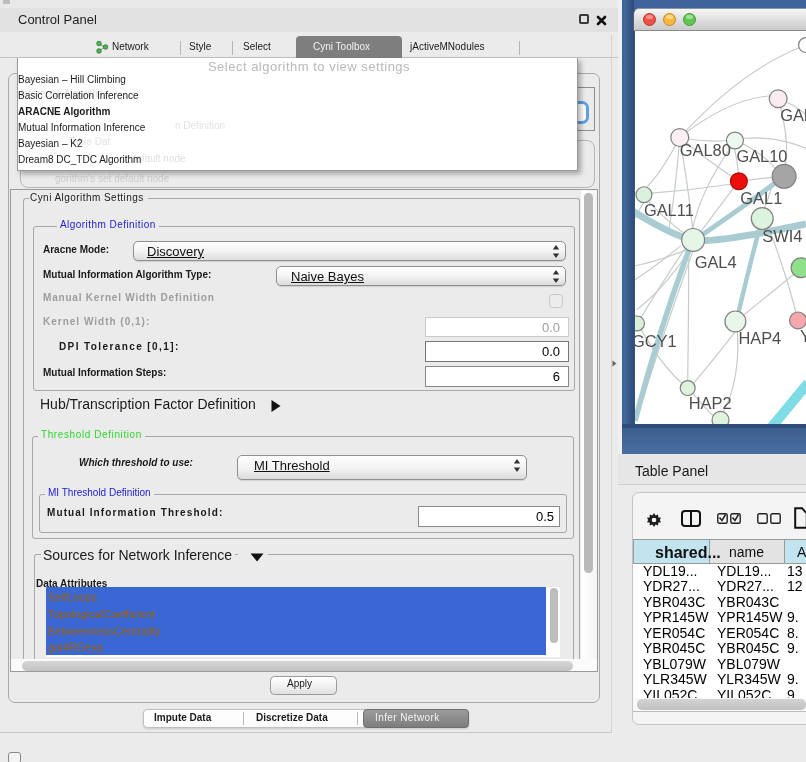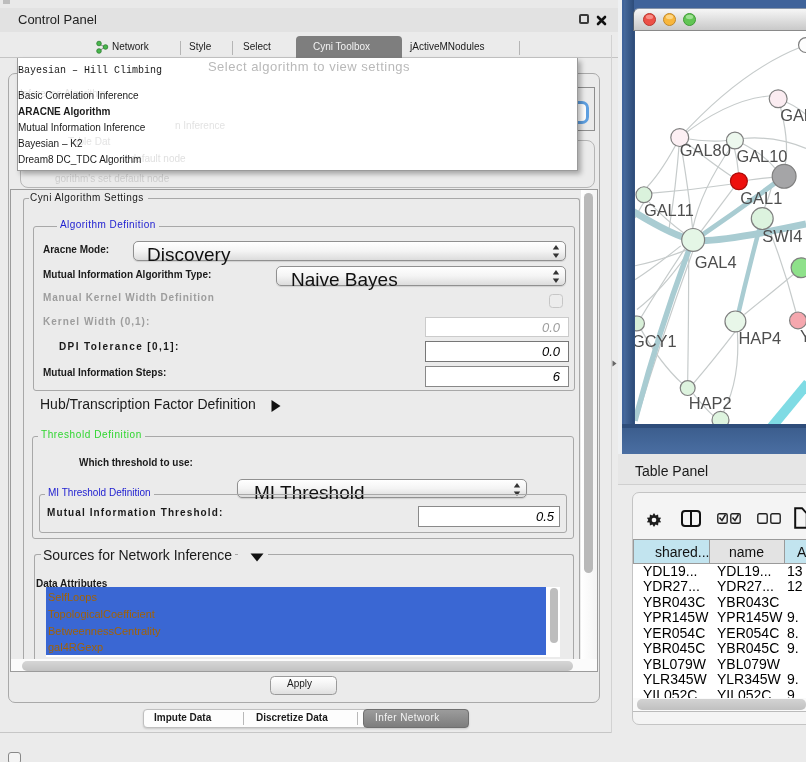--- a/index.html
+++ b/index.html
@@ -4,24 +4,24 @@
 <style>
 * { margin:0; padding:0; box-sizing:border-box; }
 html,body { width:806px; height:762px; overflow:hidden; }
 body { font-family:"Liberation Sans", sans-serif; background:#ebebeb; position:relative; }
 .abs { position:absolute; }
 .lbl { font-size:10px; color:#1a1a1a; white-space:nowrap; }
 .b { font-weight:bold;text-align:center; }
 .gray { color:#9d9d9d; }
 .combo { position:absolute; border:1px solid #909090; border-radius:5px;
   background:linear-gradient(#ffffff, #f4f4f4 50%, #dcdcdc); box-shadow:0 1px 1px rgba(0,0,0,0.12);}
-.combo .ct { position:absolute; left:13px; top:2px; font-size:19px; color:#111; }
+.combo .ct { position:absolute; left:13px; top:2px; font-size:13px; color:#111;text-decoration:underline; }
 .combo .ar { position:absolute; right:5px; top:2px; width:8px; height:15px; }
 .tfield { position:absolute; background:#fff; border:1px solid #999; }
-.tfield .v { position:absolute; right:8px; top:2px; font-size:13px;font-style:italic; }
+.tfield .v { position:absolute; right:8px; top:2px; font-size:13px; }
 svg { display:block; }
 </style>
 </head>
 <body>
 
 <div class="abs" style="left:0;top:0;width:618px;height:8px;background:#e9e9e9;"></div>
 <div class="abs" style="left:3px;top:0;width:7px;height:4px;background:#bdbdbd;"></div>
 
 <div class="abs" style="left:0;top:8px;width:618px;height:24px;background:#e2e2e2;"></div>
 <div class="abs lbl" style="left:18px;top:12px;font-size:13px;color:#222;">Control Panel</div>
@@ -102,22 +102,22 @@
   </div>
 
 <div class="abs lbl" style="left:40px;top:396px;font-size:14px;">Hub/Transcription Factor Definition</div>
 <svg class="abs" style="left:270px;top:399px;" width="12" height="14" viewBox="0 0 12 14">
     <path d="M1.5 1 L10.5 7 L1.5 13 Z" fill="#111"></path>
   </svg>
 
 <div class="abs" style="left:32px;top:436px;width:542px;height:103px;border:1px solid #a8a8a8;border-radius:3px;"></div>
 <div class="abs lbl" style="left:38px;top:429px;background:#ebebeb;padding:0 3px;color:#2fd62f;letter-spacing:0.6px;">Threshold Definition</div>
 
-<div class="abs lbl b" style="left:79px;top:457px;">Which threshold to use:</div>
-<div class="combo" style="left:237px;top:455px;width:290px;height:19px;margin-top:24px;">
+<div class="abs lbl b" style="left:79px;top:457px;font-style:italic;">Which threshold to use:</div>
+<div class="combo" style="left:237px;top:455px;width:290px;height:25px;">
   <span class="ct" style="left:16px;">MI Threshold</span>
   <svg class="ar" viewBox="0 0 8 15">
       <path d="M4 1 L7.2 5.5 L0.8 5.5 Z" fill="#333"></path>
       <path d="M4 14 L7.2 9.5 L0.8 9.5 Z" fill="#333"></path>
     </svg>
 </div>
 
 <div class="abs" style="left:39px;top:494px;width:528px;height:39px;border:1px solid #a8a8a8;border-radius:3px;"></div>
 <div class="abs lbl" style="left:45px;top:487px;background:#ebebeb;padding:0 3px;color:#2121d1;">MI Threshold Definition</div>
 <div class="abs lbl b" style="left:47px;top:507px;letter-spacing:1.1px;">Mutual Information Threshold:</div>
@@ -158,24 +158,24 @@
 
 <div class="abs" style="left:8px;top:752px;width:13px;height:12px;border:1.5px solid #888;border-radius:3px;background:#f4f4f4;"></div>
 
 <svg class="abs" style="left:612px;top:360px;" width="5" height="7" viewBox="0 0 5 7">
     <path d="M0.5 0.5 L4.5 3.5 L0.5 6.5 Z" fill="#666"></path>
   </svg>
 
 <div class="abs" style="left:17px;top:58px;width:561px;height:113px;background:#fff;border:1px solid #9a9a9a;border-top:none;box-shadow:3px 3px 5px rgba(0,0,0,0.3);"></div>
 <div class="abs" style="left:17px;top:59px;width:584px;text-align:center;font-size:13px;color:#b9b9b9;letter-spacing:0.5px;">Select algorithm to view settings</div>
 <div class="abs lbl" style="left:20px;top:88px;color:#e3e3e3;">Inference Algorithm</div>
-<div class="abs lbl" style="left:175px;top:120px;color:#e3e3e3;">n Inference</div>
+<div class="abs lbl" style="left:175px;top:120px;color:#e3e3e3;">n Definition</div>
 <div class="abs lbl" style="left:68px;top:136px;color:#e3e3e3;">Table Dat</div>
 <div class="abs lbl" style="left:120px;top:153px;color:#e0e0e0;">st default node</div>
-<div class="abs lbl" style="left:18px;top:65px;font-family:Liberation Mono, monospace;">Bayesian – Hill Climbing</div>
+<div class="abs lbl" style="left:18px;top:74px;">Bayesian – Hill Climbing</div>
 <div class="abs lbl" style="left:18px;top:90px;">Basic Correlation Inference</div>
 <div class="abs lbl b" style="left:18px;top:106px;">ARACNE Algorithm</div>
 <div class="abs lbl" style="left:18px;top:122px;">Mutual Information Inference</div>
 <div class="abs lbl" style="left:18px;top:138px;">Bayesian – K2</div>
 <div class="abs lbl" style="left:18px;top:154px;">Dream8 DC_TDC Algorithm</div>
 
 <div class="abs" style="left:618px;top:0;width:188px;height:454px;background:#3f639a;"></div>
 <div class="abs" style="left:624px;top:0;width:10px;height:424px;background:linear-gradient(to right,#46699c,#2d4c79);"></div>
 <div class="abs" style="left:618px;top:0;width:4px;height:454px;background:#eef0f2;"></div>
 <div class="abs" style="left:622px;top:424px;width:184px;height:4px;background:#2e4d7a;"></div>
@@ -286,21 +286,21 @@
   <rect x="0.8" y="0.8" width="9.4" height="9.4" rx="1.5" fill="none" stroke="#222" stroke-width="1.4"></rect>
   <rect x="13.8" y="0.8" width="9.4" height="9.4" rx="1.5" fill="none" stroke="#222" stroke-width="1.4"></rect>
 </svg>
 <svg class="abs" style="left:794px;top:507px;" width="14" height="22" viewBox="0 0 14 22">
   <path d="M1.2 1.2 L8 1.2 L12.8 6.5 L12.8 20.8 L1.2 20.8 Z" fill="#f4f4f4" stroke="#111" stroke-width="2"></path>
 </svg>
 
 <div class="abs" style="left:633px;top:539px;width:77px;height:25px;background:#c2e4ef;border:1px solid #9a9a9a;"></div>
 <div class="abs" style="left:710px;top:539px;width:75px;height:25px;background:#e3e3e3;border:1px solid #9a9a9a;border-left:none;"></div>
 <div class="abs" style="left:785px;top:539px;width:21px;height:25px;background:#c2e4ef;border:1px solid #9a9a9a;border-left:none;border-right:none;"></div>
-<div class="abs" style="left:655px;top:544px;font-size:14px;color:#111;">shared...</div>
+<div class="abs" style="left:655px;top:544px;font-size:16px;color:#111;font-weight:bold;">shared...</div>
 <div class="abs" style="left:729px;top:544px;font-size:14px;color:#111;">name</div>
 <div class="abs" style="left:797px;top:544px;font-size:14px;color:#111;">A</div>
 
 <div class="abs" style="left:633px;top:564px;width:173px;height:134px;background:#fff;"></div>
 <div class="abs" style="left:643px;top:563.5px;font-size:14px;color:#000;line-height:15.5px;">YDL19...<br>YDR27...<br>YBR043C<br>YPR145W<br>YER054C<br>YBR045C<br>YBL079W<br>YLR345W<br>YIL052C</div>
 <div class="abs" style="left:717px;top:563.5px;font-size:14px;color:#000;line-height:15.5px;">YDL19...<br>YDR27...<br>YBR043C<br>YPR145W<br>YER054C<br>YBR045C<br>YBL079W<br>YLR345W<br>YIL052C</div>
 <div class="abs" style="left:787px;top:563.5px;font-size:14px;color:#000;line-height:15.5px;">13<br>12<br><br>9.<br>8.<br>9.<br><br>9.<br>9.</div>
 
 <div class="abs" style="left:633px;top:698px;width:173px;height:13px;background:#fafafa;"></div>
 <div class="abs" style="left:637px;top:699px;width:169px;height:11px;background:linear-gradient(#d3d3d3,#c0c0c0);border-radius:5px;"></div>

